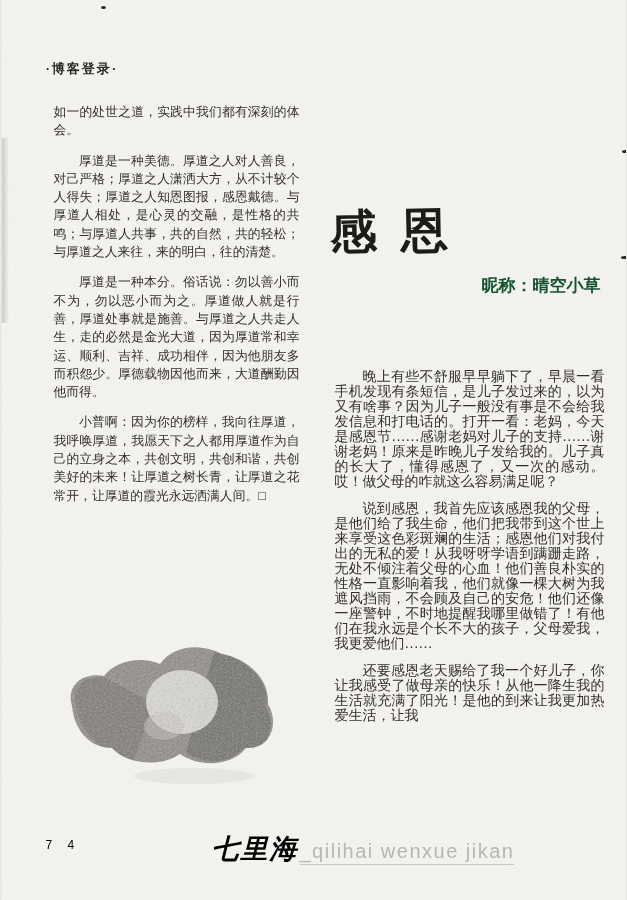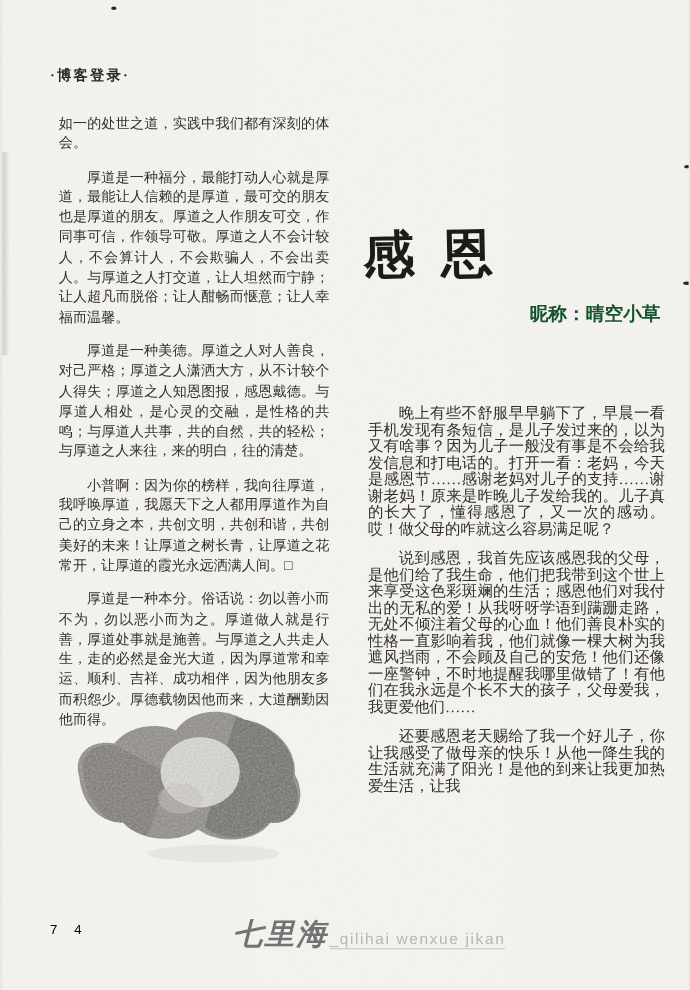--- a/index.html
+++ b/index.html
@@ -25,23 +25,23 @@
   .byline{
     position:absolute;left:452px;top:274px;font-size:17px;font-weight:bold;
     color:#14532d;white-space:nowrap;margin-left:28px;
   }
   .rock-photo{position:absolute;left:62px;top:634px;}
   .page-number{
     position:absolute;left:44px;top:838px;font-size:12px;letter-spacing:6px;
     font-family:"Liberation Sans",sans-serif;color:#000000;
   }
   .journal-logo{position:absolute;left:210px;top:831px;display:flex;align-items:baseline;gap:1px;}
-  .logo-cn{font-size:27px;font-weight:bold;font-style:italic;letter-spacing:2px;color:#737373;}
+  .logo-cn{font-size:27px;font-weight:bold;font-style:italic;letter-spacing:2px;color:#000000;}
   .logo-sub{
-    font-size:14px;color:#b8b6b2;letter-spacing:1.5px;padding-bottom:1px;
+    font-size:20px;color:#b8b6b2;letter-spacing:1.5px;padding-bottom:1px;
     border-bottom:1.5px solid #c9c7c3;font-family:"Liberation Sans",sans-serif;
   }
   .edge-smudge{
     position:absolute;left:0;top:138px;width:7px;height:185px;
     background:linear-gradient(to right,rgba(110,105,100,.28),rgba(110,105,100,0));
   }
   .speck{position:absolute;background:#2c2a28;border-radius:50%;}
   .speck.s1{left:99px;top:6px;width:5px;height:3px;}
   .speck.s2{left:620px;top:150px;width:6px;height:3px;}
   .speck.s3{left:619px;top:256px;width:7px;height:3px;}
@@ -61,24 +61,23 @@
 
   <div class="edge-smudge"></div>
   <div class="speck s1"></div>
   <div class="speck s2"></div>
   <div class="speck s3"></div>
 
   <div class="section-header">·博客登录·</div>
 
   <div class="col" id="left-col">
       <p class="no-indent">如一的处世之道，实践中我们都有深刻的体会。</p>
-      <p>厚道是一种福分，最能打动人心就是厚道，最能让人信赖的是厚道，最可交的朋友也是厚道的朋友。厚道之人作朋友可交，作同事可信，作领导可敬。厚道之人不会计较人，不会算计人，不会欺骗人，不会出卖人。与厚道之人打交道，让人坦然而宁静；让人超凡而脱俗；让人酣畅而惬意；让人幸福而温馨。</p>
       <p>厚道是一种美德。厚道之人对人善良，对己严格；厚道之人潇洒大方，从不计较个人得失；厚道之人知恩图报，感恩戴德。与厚道人相处，是心灵的交融，是性格的共鸣；与厚道人共事，共的自然，共的轻松；与厚道之人来往，来的明白，往的清楚。</p>
+      <p>厚道是一种本分。俗话说：勿以善小而不为，勿以恶小而为之。厚道做人就是行善，厚道处事就是施善。与厚道之人共走人生，走的必然是金光大道，因为厚道常和幸运、顺利、吉祥、成功相伴，因为他朋友多而积怨少。厚德载物因他而来，大道酬勤因他而得。</p>
       <p>小普啊：因为你的榜样，我向往厚道，我呼唤厚道，我愿天下之人都用厚道作为自己的立身之本，共创文明，共创和谐，共创美好的未来！让厚道之树长青，让厚道之花常开，让厚道的霞光永远洒满人间。□</p>
-      <p>厚道是一种本分。俗话说：勿以善小而不为，勿以恶小而为之。厚道做人就是行善，厚道处事就是施善。与厚道之人共走人生，走的必然是金光大道，因为厚道常和幸运、顺利、吉祥、成功相伴，因为他朋友多而积怨少。厚德载物因他而来，大道酬勤因他而得。</p>
     </div>
 
   <div class="article-title">感恩</div>
   <div class="byline">昵称：晴空小草</div>
 
   <div class="col" id="right-col">
       <p>晚上有些不舒服早早躺下了，早晨一看手机发现有条短信，是儿子发过来的，以为又有啥事？因为儿子一般没有事是不会给我发信息和打电话的。打开一看：老妈，今天是感恩节……感谢老妈对儿子的支持……谢谢老妈！原来是昨晚儿子发给我的。儿子真的长大了，懂得感恩了，又一次的感动。哎！做父母的咋就这么容易满足呢？</p>
       <p>说到感恩，我首先应该感恩我的父母，是他们给了我生命，他们把我带到这个世上来享受这色彩斑斓的生活；感恩他们对我付出的无私的爱！从我呀呀学语到蹒跚走路，无处不倾注着父母的心血！他们善良朴实的性格一直影响着我，他们就像一棵大树为我遮风挡雨，不会顾及自己的安危！他们还像一座警钟，不时地提醒我哪里做错了！有他们在我永远是个长不大的孩子，父母爱我，我更爱他们……</p>
       <p>还要感恩老天赐给了我一个好儿子，你让我感受了做母亲的快乐！从他一降生我的生活就充满了阳光！是他的到来让我更加热爱生活，让我</p>
     </div>

